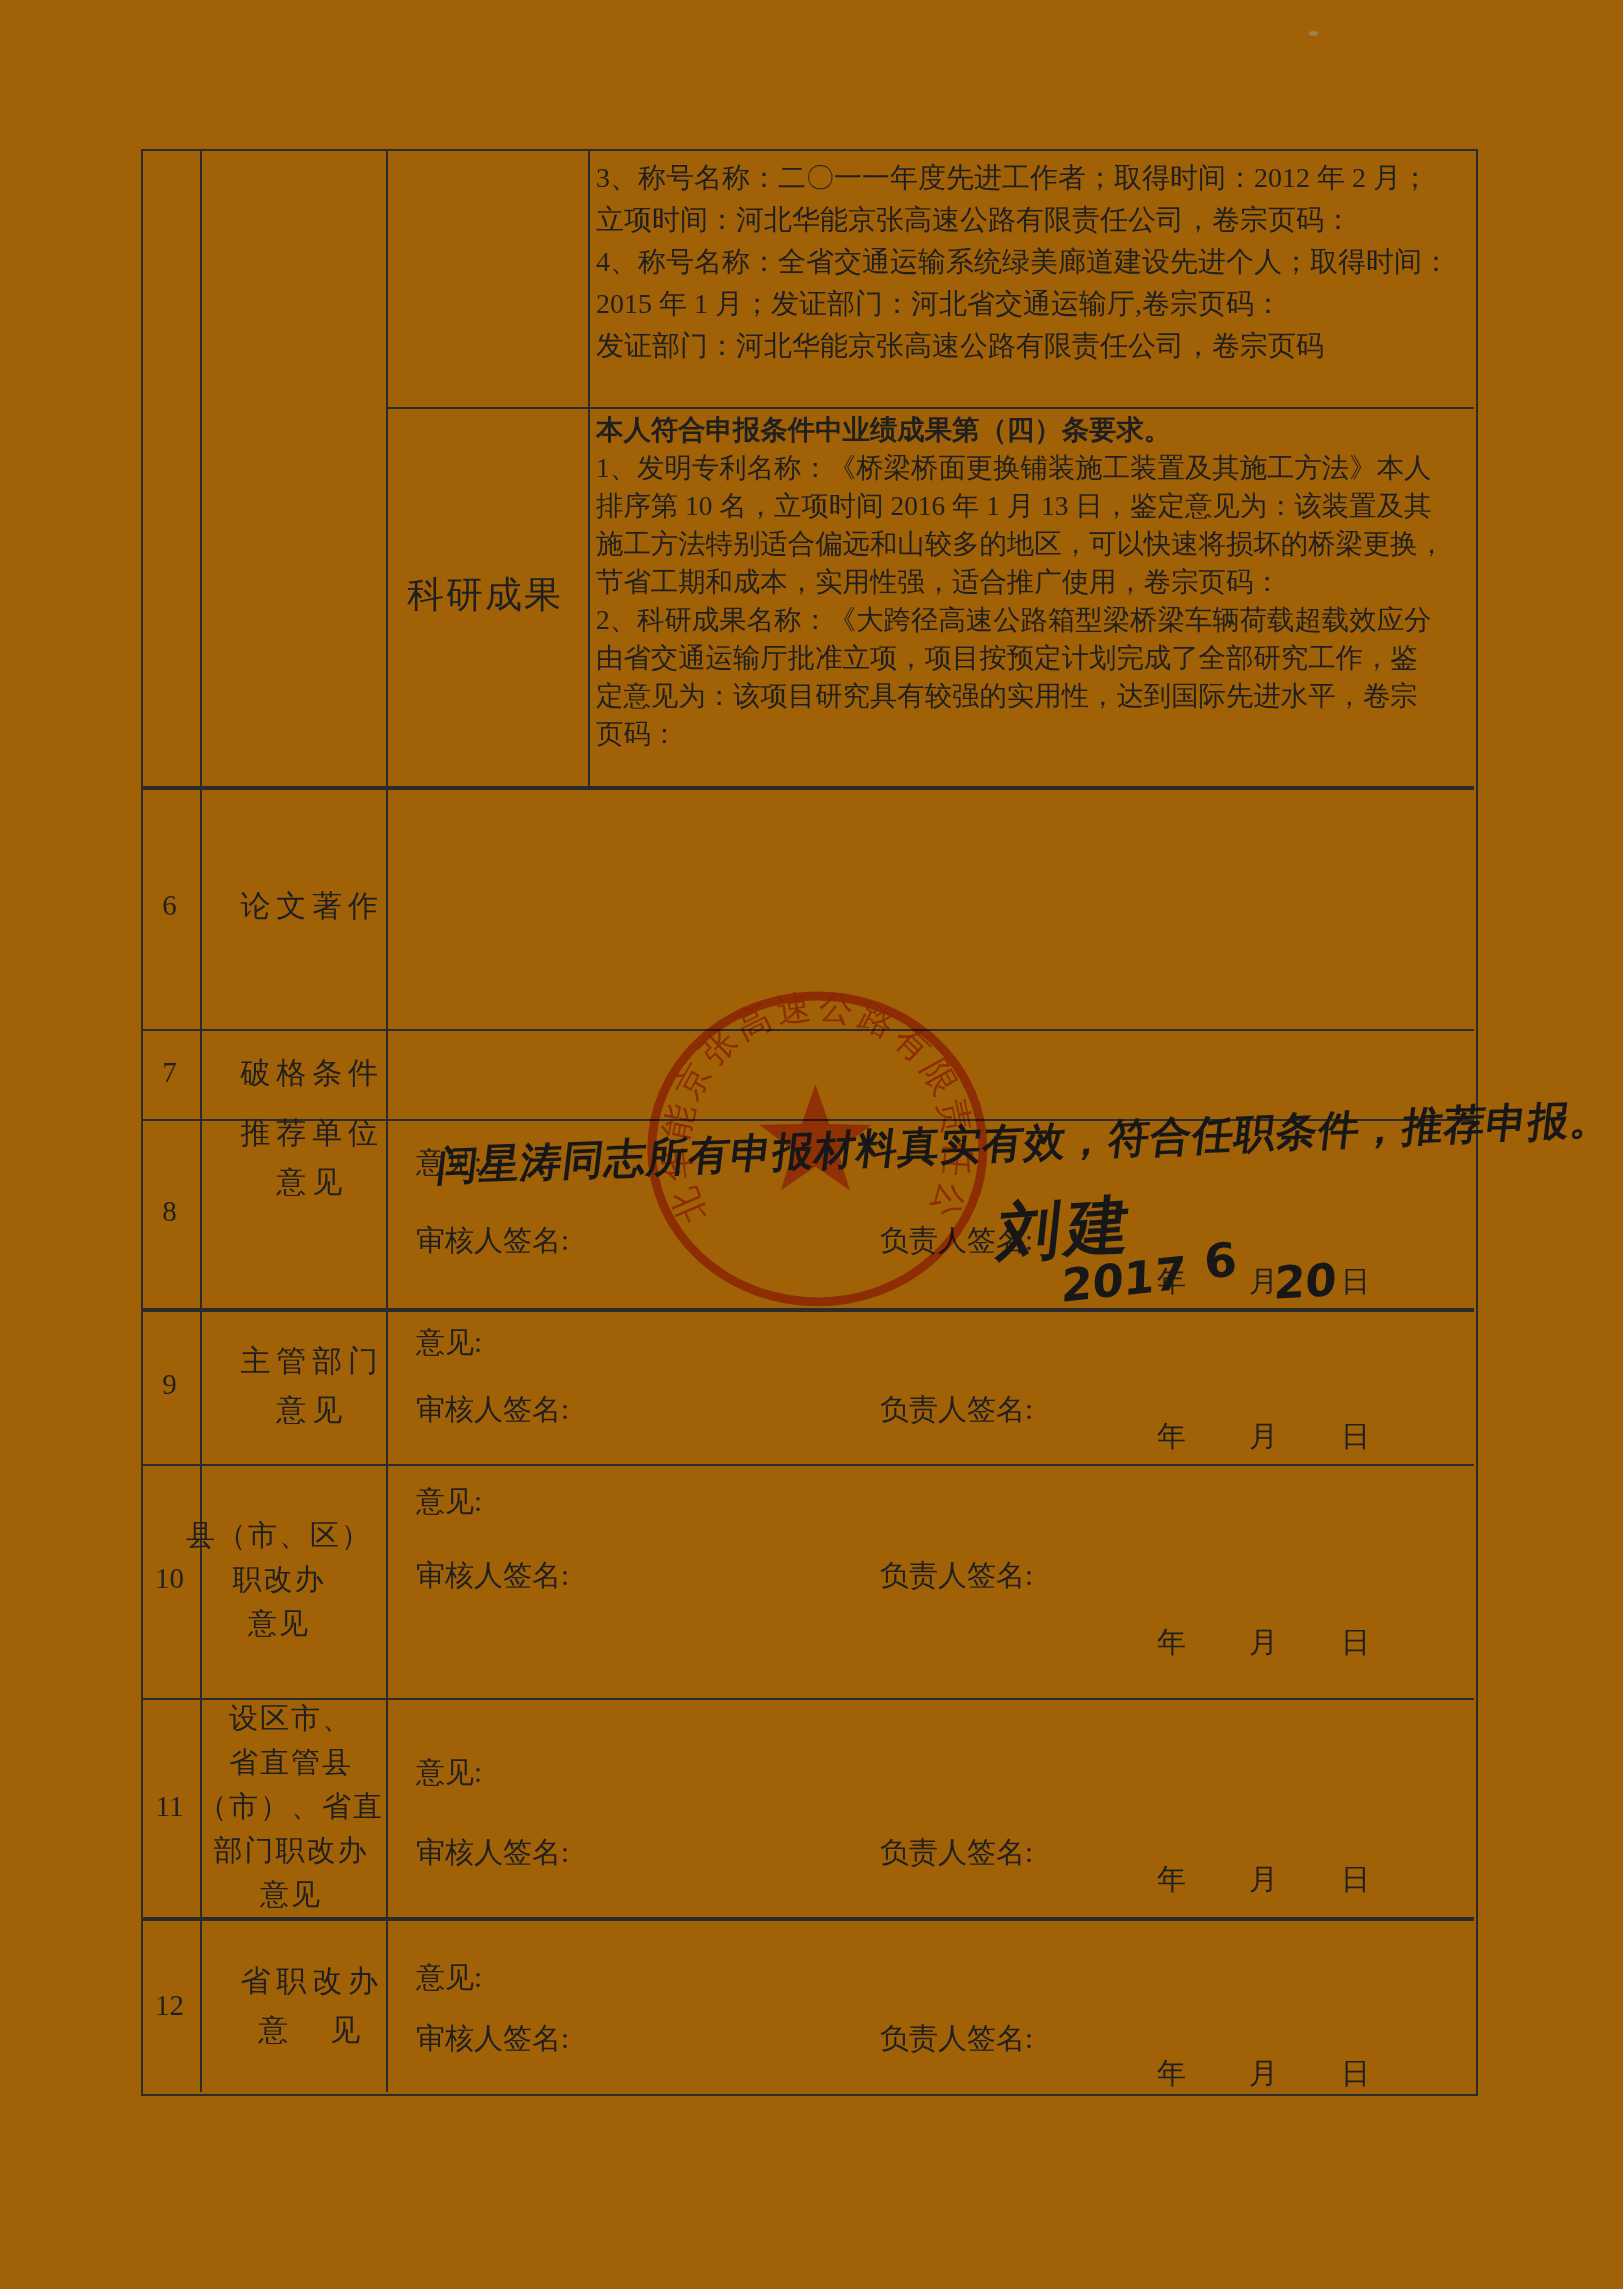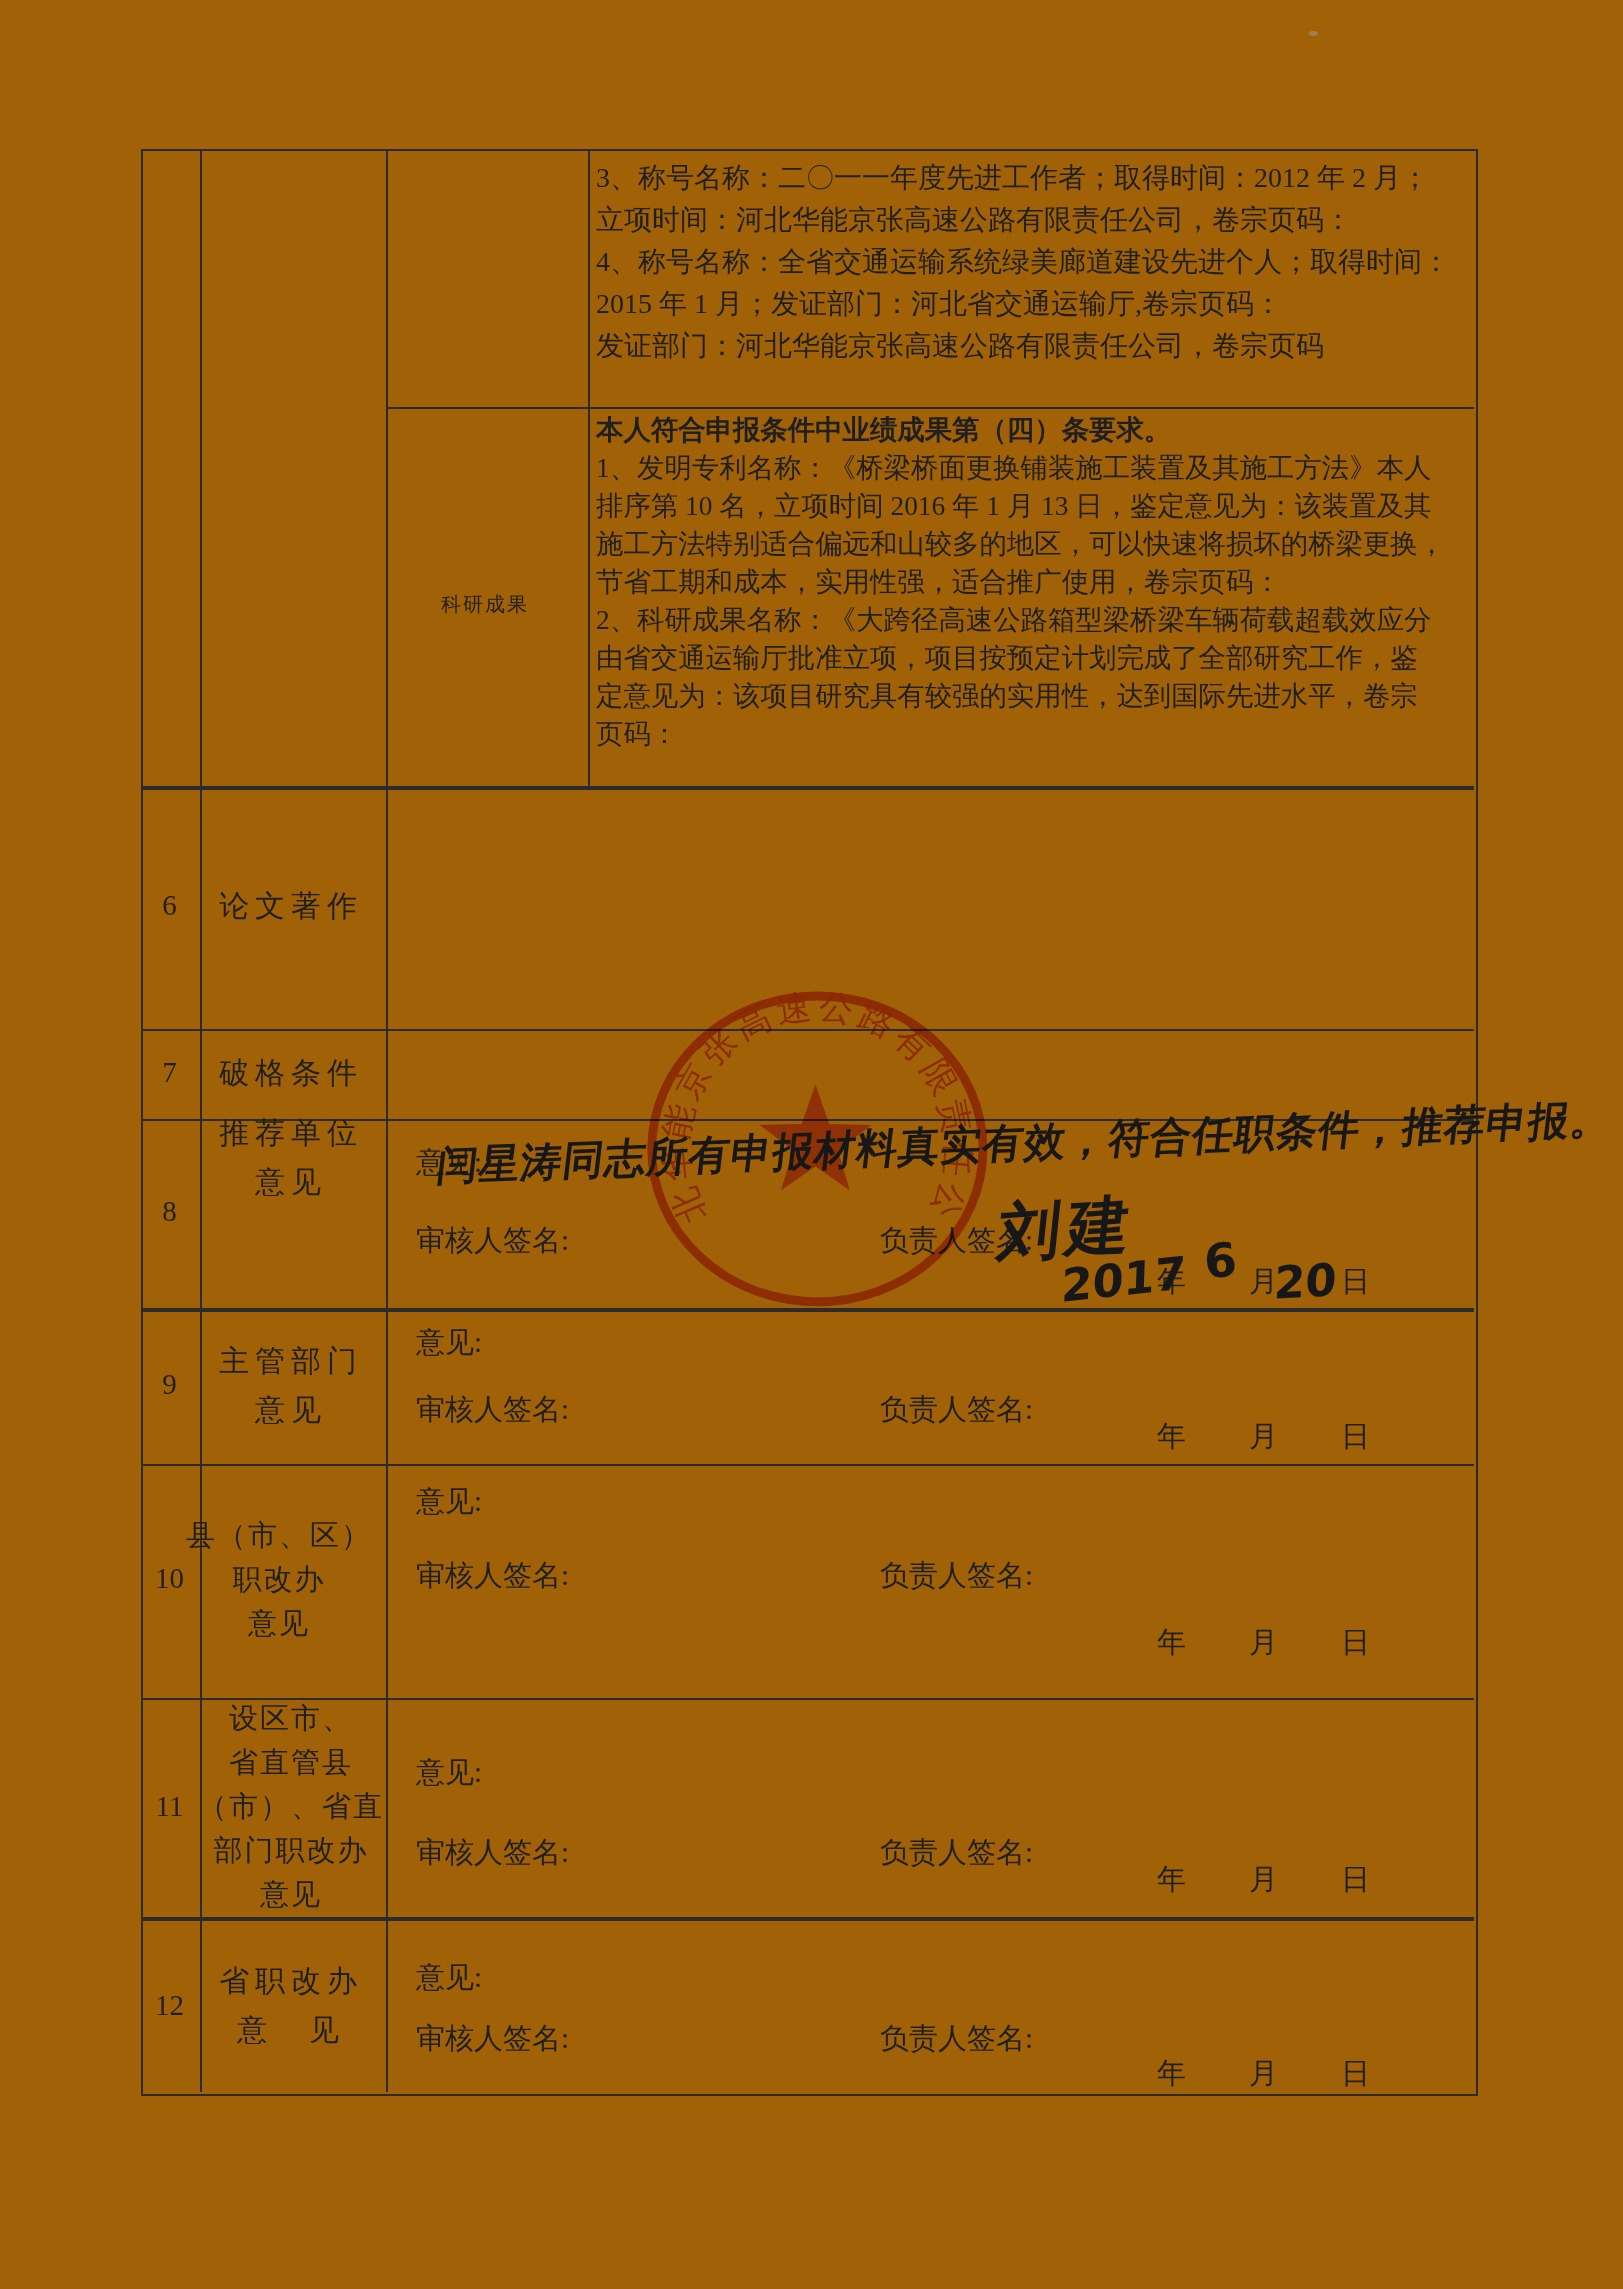--- a/index.html
+++ b/index.html
@@ -5,21 +5,21 @@
   html,body{margin:0;padding:0;background:#e8e8e6;}
   .page{position:relative;width:1623px;height:2290px;background:#a16207;overflow:hidden;
         font-family:"Liberation Serif","DejaVu Serif",serif;color:#1f1f1f;}
   .tbl{position:absolute;left:141px;top:149px;width:1337px;height:1947px;
        border:2.9px solid #2b2b2b;box-sizing:border-box;}
   .vl{position:absolute;width:2px;background:#2b2b2b;}
   .hl{position:absolute;height:2px;background:#2b2b2b;}
   .hl.thick{height:3.9px;}
   .cell{position:absolute;display:flex;align-items:center;justify-content:center;text-align:center;}
   .num{font-size:29px;}
-  .rowlabel{font-size:30px;letter-spacing:5.9px;line-height:49px;white-space:pre;}
+  .rowlabel{font-size:30px;letter-spacing:5.9px;line-height:49px;white-space:pre;justify-content:flex-end;}
   .rowlabel.small{font-size:29px;letter-spacing:2px;line-height:44px;}
   .tline{white-space:nowrap;}
   .honors{position:absolute;left:596px;top:157px;width:882px;font-size:28px;line-height:42px;}
   .research{position:absolute;left:596px;top:411px;width:882px;font-size:27.4px;line-height:38px;}
   .r6content{position:absolute;left:394px;top:804px;width:1078px;font-size:28px;line-height:49px;}
   .boldintro{font-family:"Liberation Sans","DejaVu Sans",sans-serif;font-weight:700;}
   .fieldlabel{position:absolute;font-size:29px;white-space:nowrap;}
   .ymd{position:absolute;font-size:29px;}
   .hw{position:absolute;font-family:"DejaVu Sans",sans-serif;font-weight:700;color:#171717;white-space:nowrap;}
   .hw-opinion{left:437px;top:1139px;font-size:41px;letter-spacing:1px;
@@ -55,21 +55,21 @@
   </div>
 
   <div class="honors">
     <div class="tline">3、称号名称：二〇一一年度先进工作者；取得时间：2012 年 2 月；</div>
     <div class="tline">立项时间：河北华能京张高速公路有限责任公司，卷宗页码：</div>
     <div class="tline">4、称号名称：全省交通运输系统绿美廊道建设先进个人；取得时间：</div>
     <div class="tline">2015 年 1 月；发证部门：河北省交通运输厅,卷宗页码：</div>
     <div class="tline">发证部门：河北华能京张高速公路有限责任公司，卷宗页码</div>
   </div>
 
-  <div class="cell" style="left:384px;top:415px;width:202px;height:379px;font-size:20px;letter-spacing:2px;">
+  <div class="cell" style="left:384px;top:405px;width:202px;height:379px;font-size:37px;letter-spacing:2px;">
     <span>科研成果</span>
   </div>
   <div class="research">
     <div class="tline boldintro">本人符合申报条件中业绩成果第（四）条要求。</div>
     <div class="tline">1、发明专利名称：《桥梁桥面更换铺装施工装置及其施工方法》本人</div>
     <div class="tline">排序第 10 名，立项时间 2016 年 1 月 13 日，鉴定意见为：该装置及其</div>
     <div class="tline">施工方法特别适合偏远和山较多的地区，可以快速将损坏的桥梁更换，</div>
     <div class="tline">节省工期和成本，实用性强，适合推广使用，卷宗页码：</div>
     <div class="tline">2、科研成果名称：《大跨径高速公路箱型梁桥梁车辆荷载超载效应分</div>
     <div class="tline">由省交通运输厅批准立项，项目按预定计划完成了全部研究工作，鉴</div>

